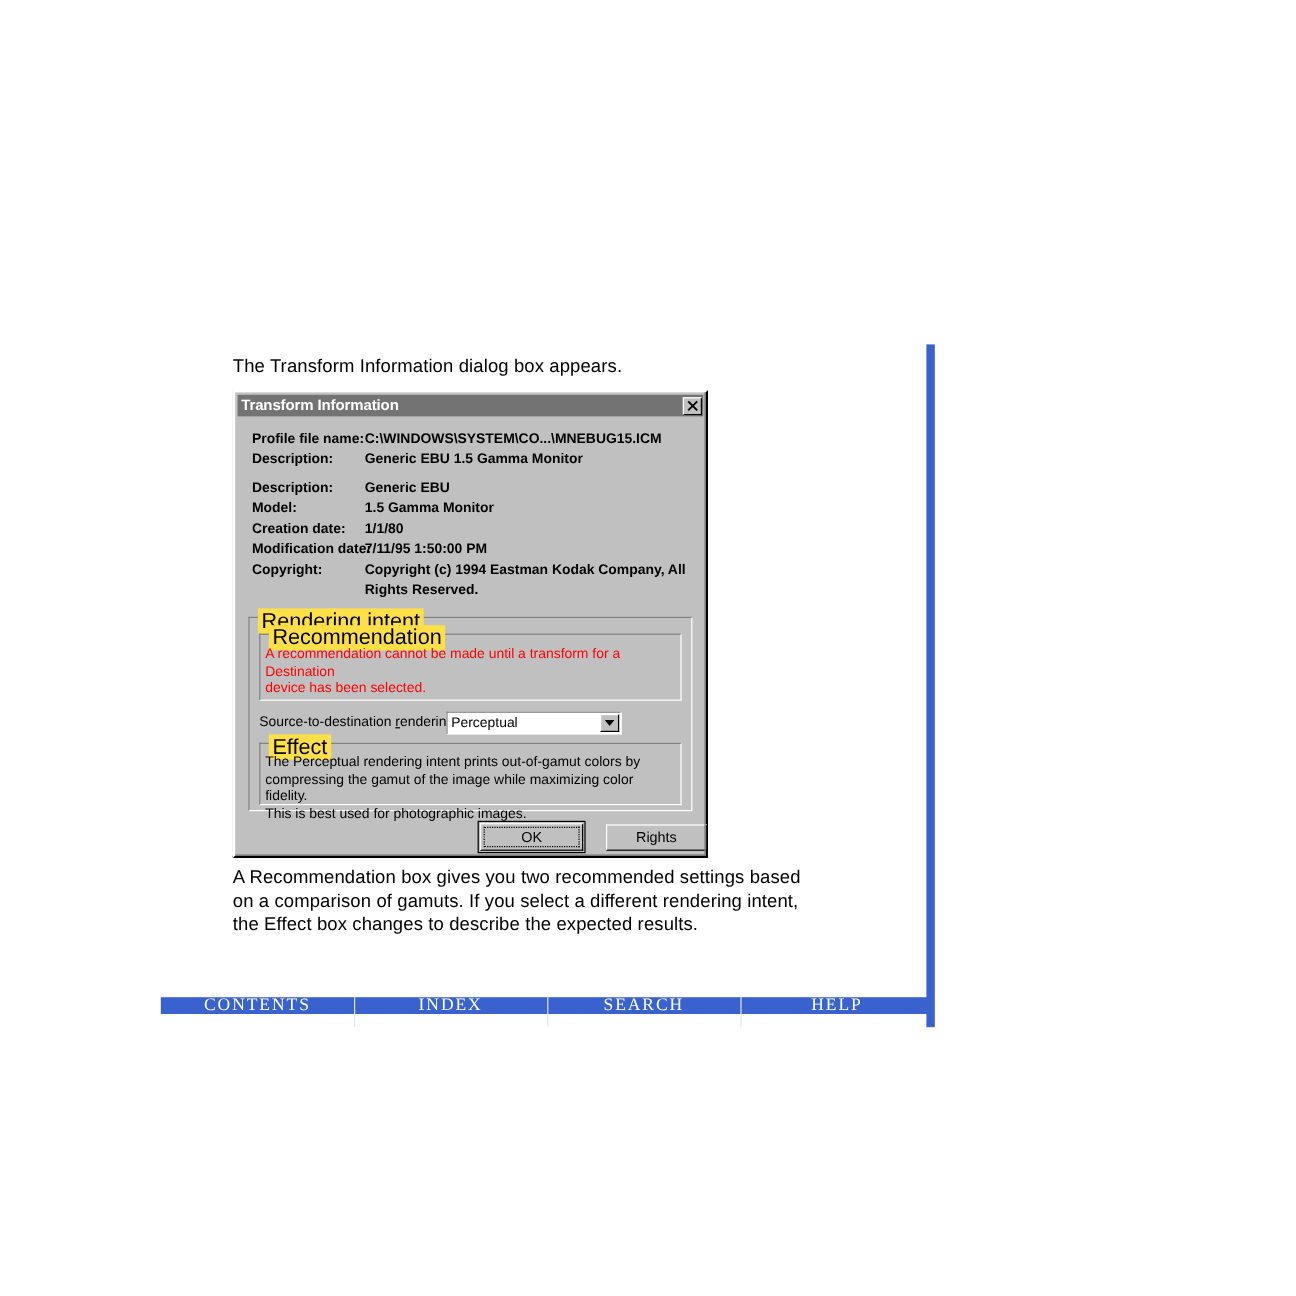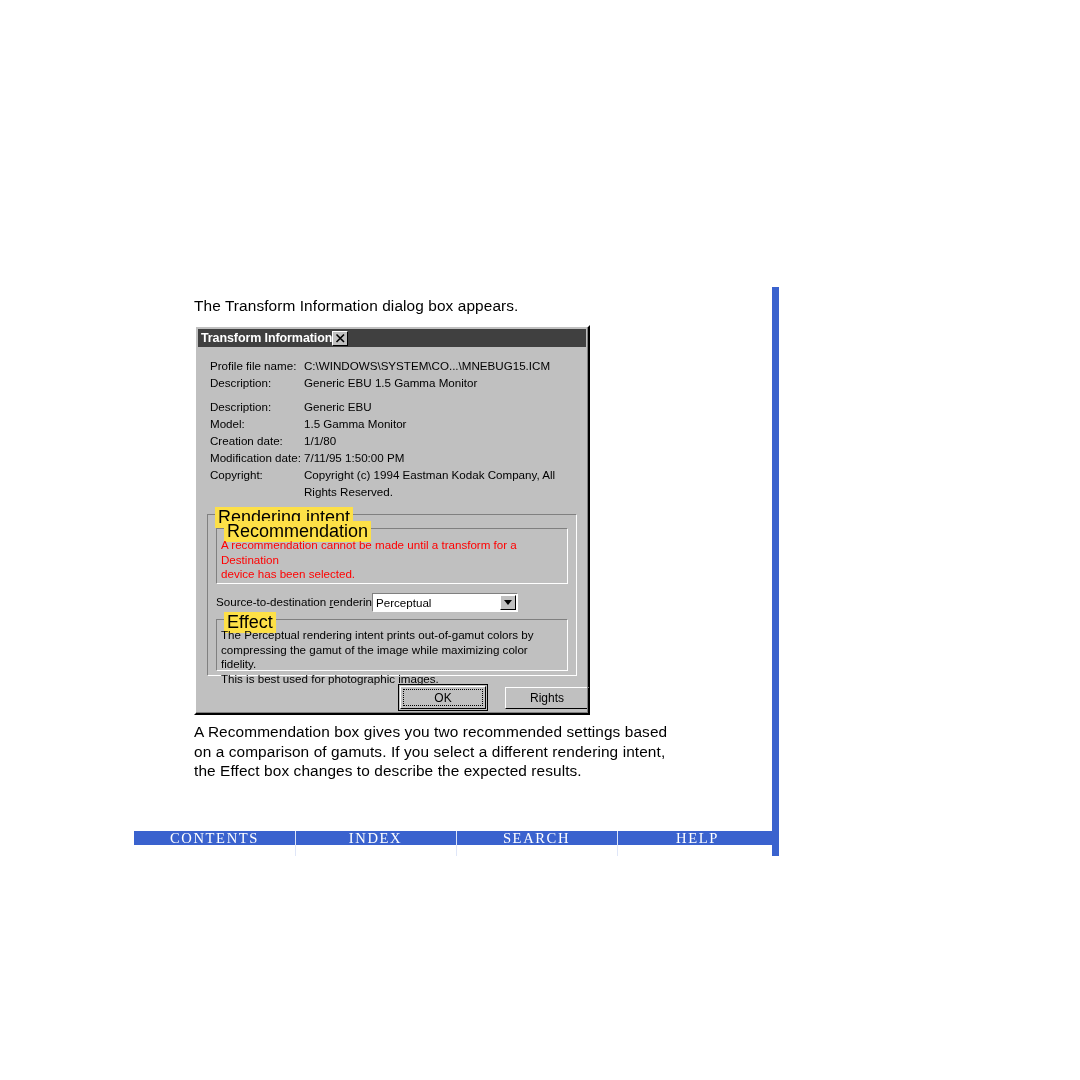--- a/index.html
+++ b/index.html
@@ -70,23 +70,24 @@
     border-right: 1px solid #808080;
     border-bottom: 1px solid #808080;
     pointer-events: none;
   }
 
   #titlebar {
     position: absolute;
     left: 2px; top: 2px;
     width: 388px;
     height: 18px;
-    background: #404040;
-    display: flex;
-    align-items: center;
+    background: #737373;
+    display: flex;
+    align-items: center;
+    justify-content: space-between;
   }
   #titlebar-text {
     color: #ffffff;
     font-size: 12.5px;
     font-weight: bold;
     padding-left: 3px;
     letter-spacing: -0.1px;
     white-space: nowrap;
   }
   #close-button {
@@ -106,20 +107,21 @@
 
   
   #info-block {
     position: absolute;
     left: 14px;
     top: 30px;
     width: 366px;
     font-size: 11.6px;
     color: #000000;
     line-height: 17px;
+    font-weight: bold;
   }
   .info-row { display: flex; }
   .info-label { width: 94px; flex: 0 0 94px; white-space: nowrap; }
   .info-value { flex: 1; }
   .gap-row { height: 7px; }
   .info-value .sub { display: block; }
 
   
   .groupbox {
     position: absolute;

